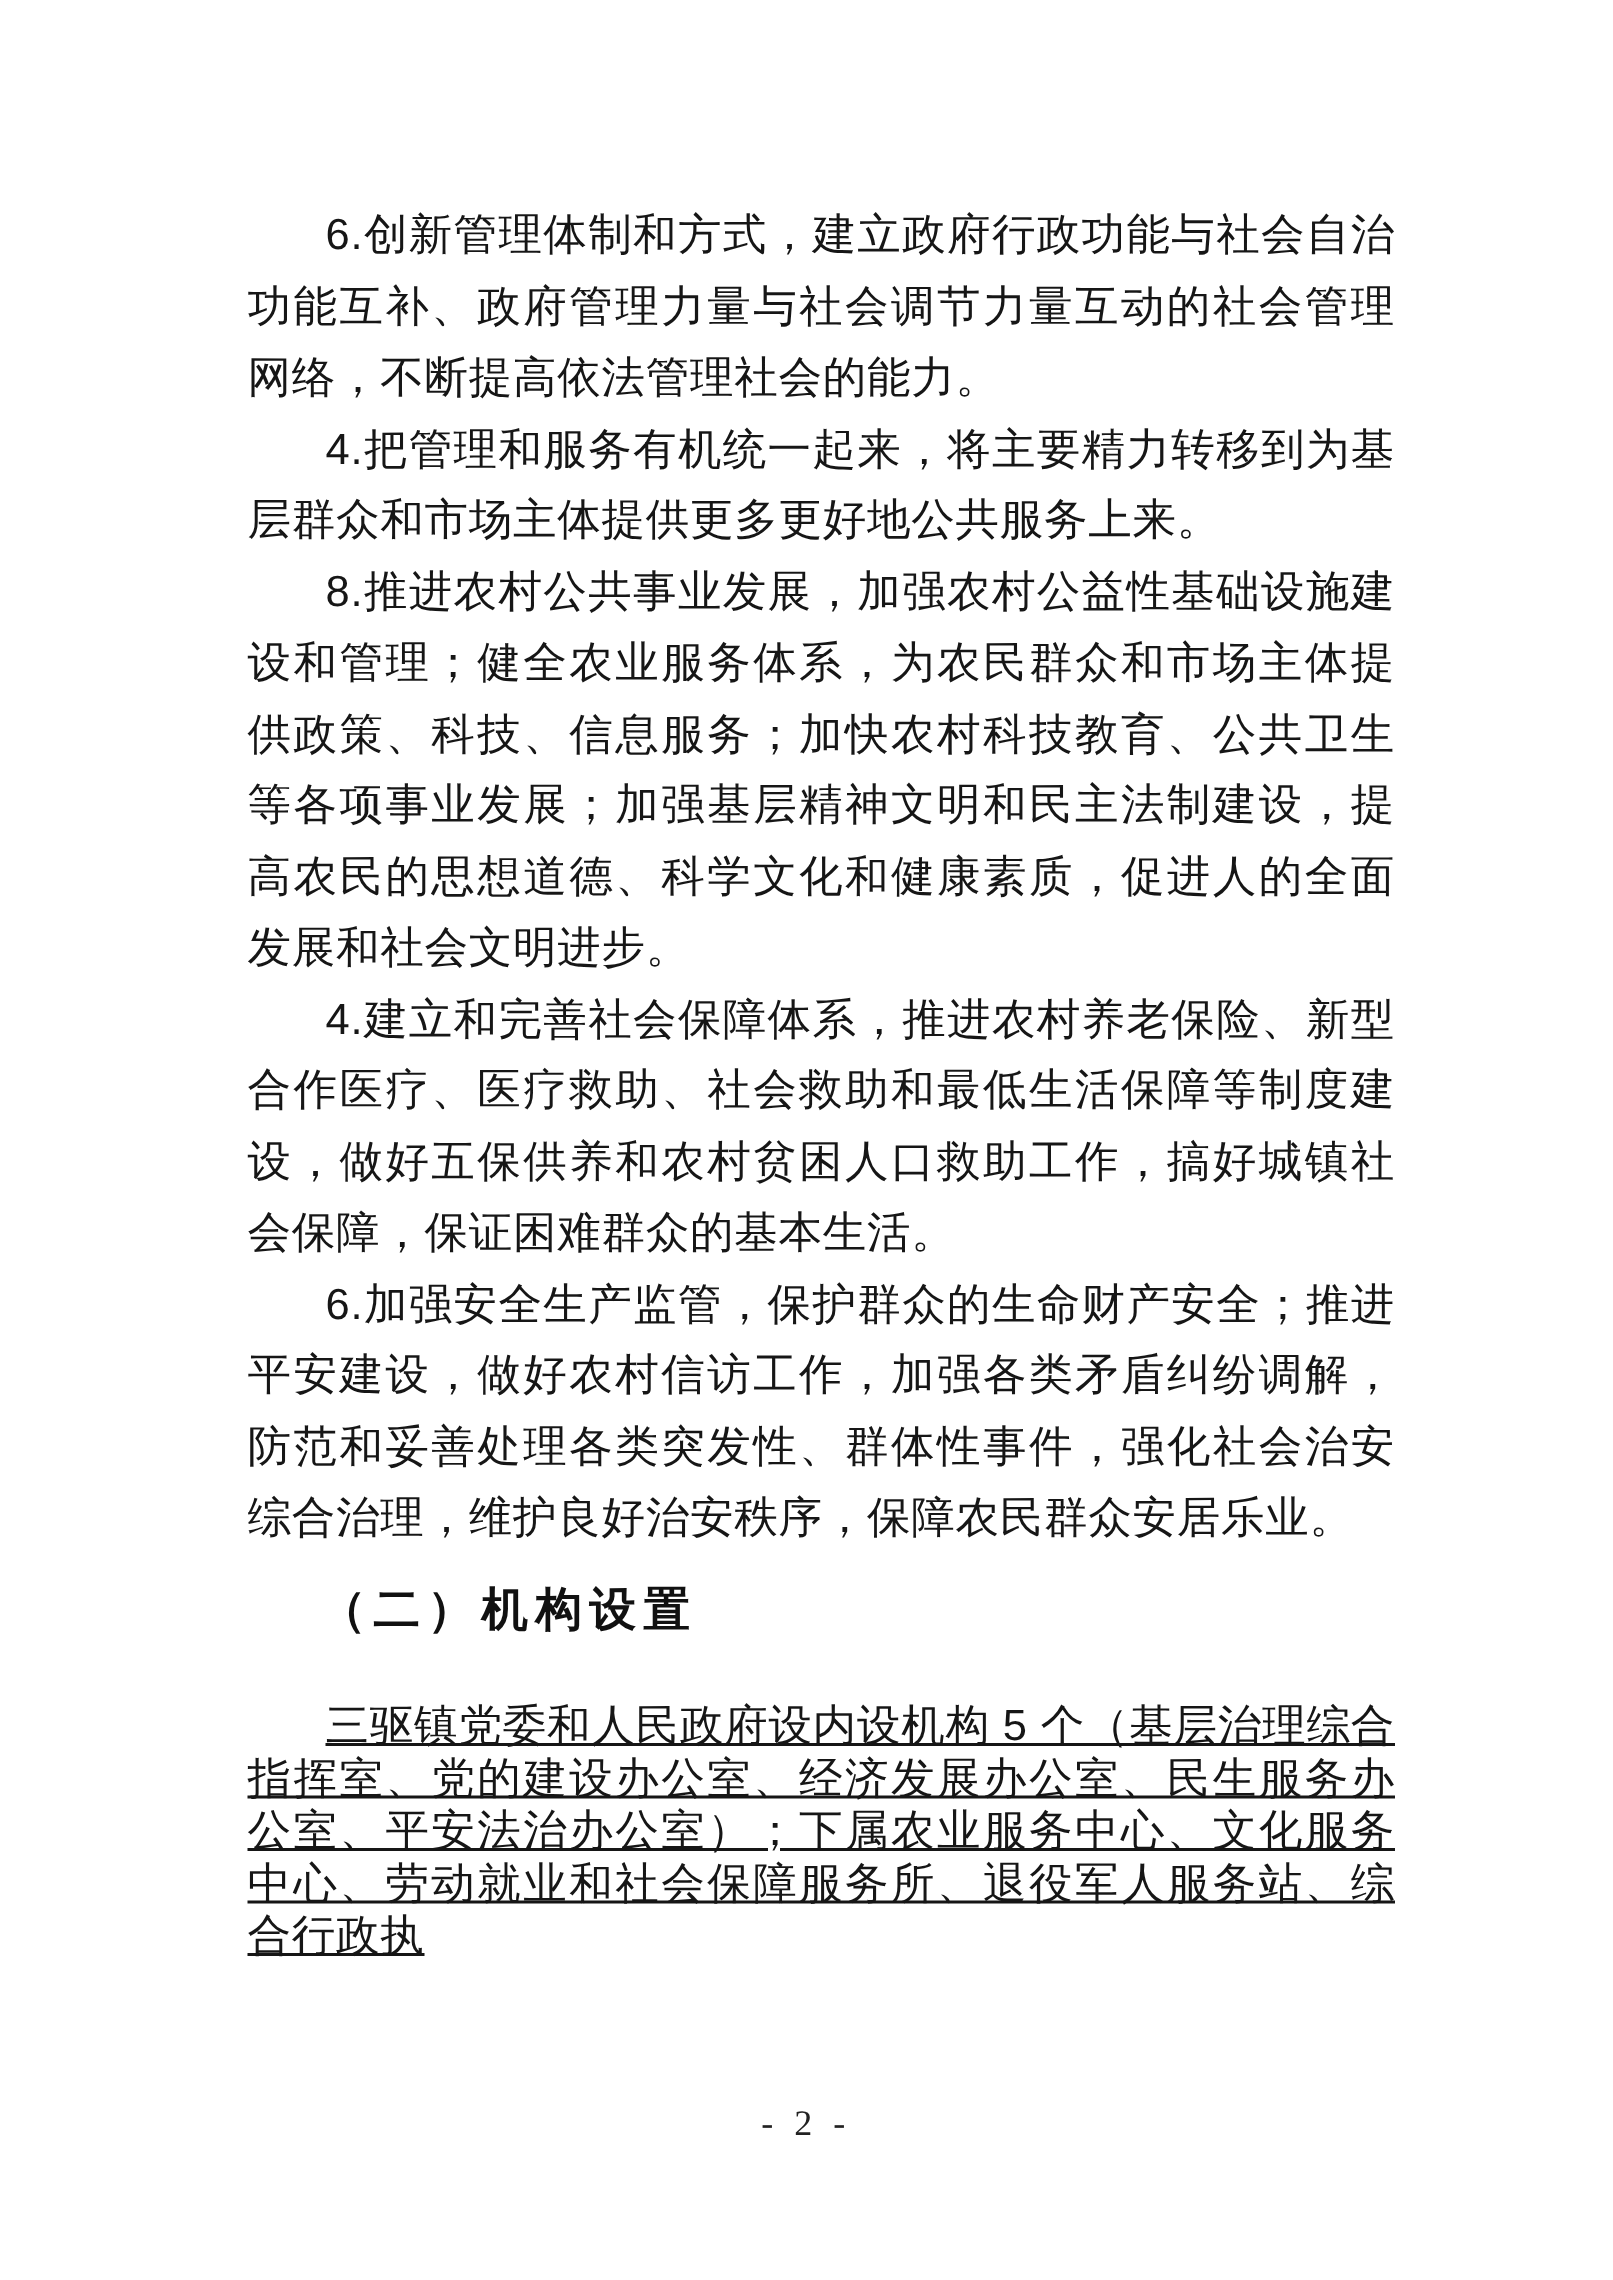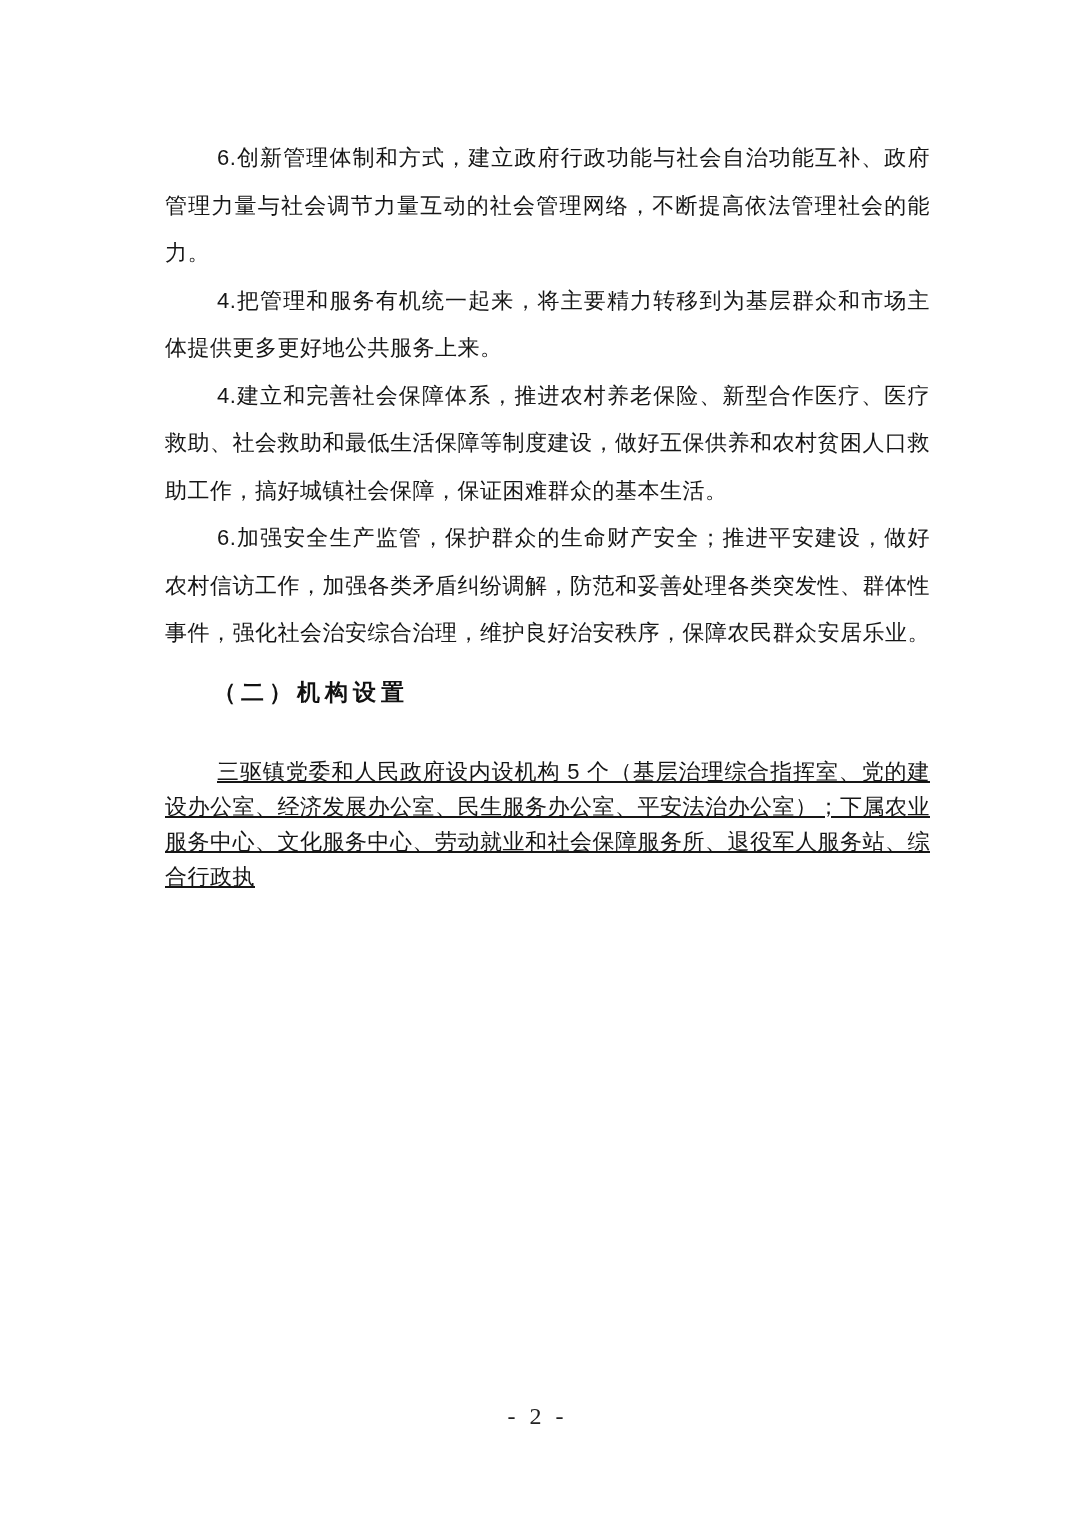--- a/index.html
+++ b/index.html
@@ -16,33 +16,33 @@
   }
 
   .content {
     position: absolute;
     left: 165px;
     top: 134px;
     width: 765px;
   }
 
   .body-para {
-    font-size: 22px;
+    font-size: 29px;
     line-height: 47.5px;
     letter-spacing: 0.5px;
     text-align: justify;
     text-indent: 52px;
     color: #161616;
   }
 
   .section-heading {
     margin-top: 15px;
     font-family: "Liberation Serif", "DejaVu Serif", serif;
     font-weight: bold;
-    font-size: 23px;
+    font-size: 31px;
     line-height: 42px;
     letter-spacing: 5px;
     text-indent: 48px;
     color: #111111;
   }
 
   .org-para {
     margin-top: 40px;
     line-height: 35px;
     text-decoration: underline;
@@ -65,20 +65,21 @@
 <body>
 
 <div class="page">
 
   <div class="content">
 
     <p class="body-para">6.创新管理体制和方式，建立政府行政功能与社会自治功能互补、政府管理力量与社会调节力量互动的社会管理网络，不断提高依法管理社会的能力。</p>
 
     <p class="body-para">4.把管理和服务有机统一起来，将主要精力转移到为基层群众和市场主体提供更多更好地公共服务上来。</p>
 
+    <p class="body-para">8.推进农村公共事业发展，加强农村公益性基础设施建设和管理；健全农业服务体系，为农民群众和市场主体提供政策、科技、信息服务；加快农村科技教育、公共卫生等各项事业发展；加强基层精神文明和民主法制建设，提高农民的思想道德、科学文化和健康素质，促进人的全面发展和社会文明进步。</p>
 
     <p class="body-para">4.建立和完善社会保障体系，推进农村养老保险、新型合作医疗、医疗救助、社会救助和最低生活保障等制度建设，做好五保供养和农村贫困人口救助工作，搞好城镇社会保障，保证困难群众的基本生活。</p>
 
     <p class="body-para">6.加强安全生产监管，保护群众的生命财产安全；推进平安建设，做好农村信访工作，加强各类矛盾纠纷调解，防范和妥善处理各类突发性、群体性事件，强化社会治安综合治理，维护良好治安秩序，保障农民群众安居乐业。</p>
 
     <h3 class="section-heading">（二）机构设置</h3>
 
     <p class="body-para org-para">三驱镇党委和人民政府设内设机构 5 个（基层治理综合指挥室、党的建设办公室、经济发展办公室、民生服务办公室、平安法治办公室）；下属农业服务中心、文化服务中心、劳动就业和社会保障服务所、退役军人服务站、综合行政执</p>
 
   </div>

